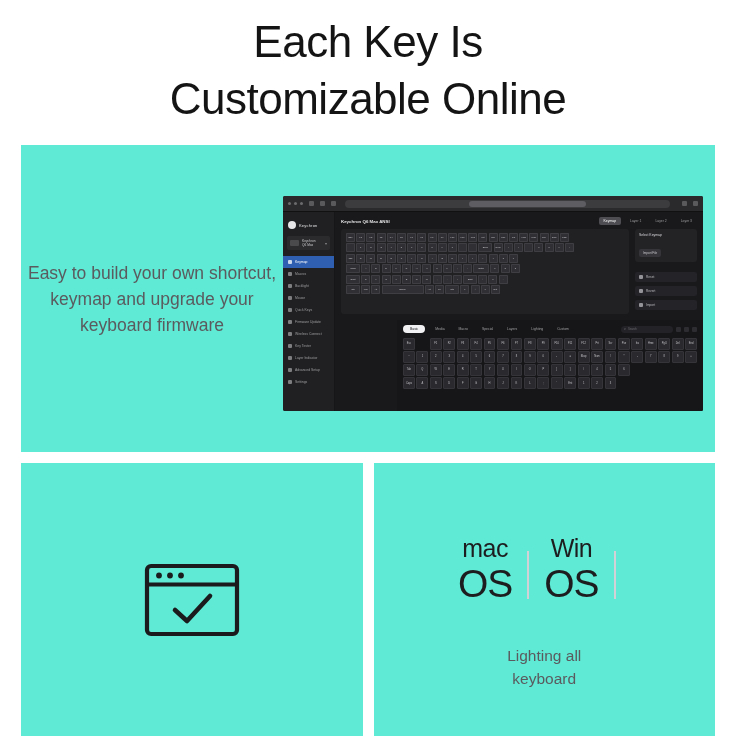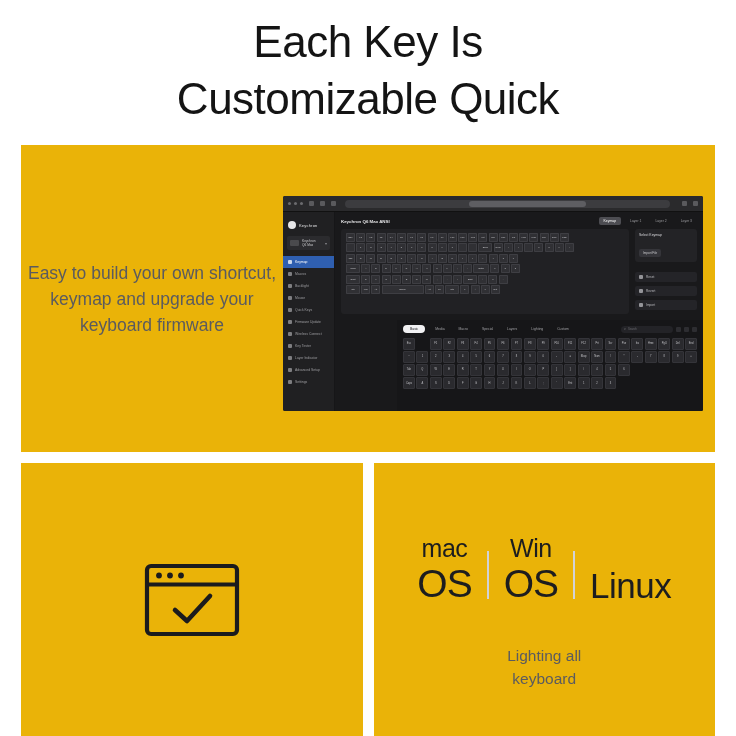--- a/index.html
+++ b/index.html
@@ -29,21 +29,21 @@
   .heading .line { display: block; }
 
   
   .cards {
     position: absolute;
     left: 21px;
     top: 145px;
     width: 694px;
   }
   .card {
-    background: #eab308;
+    background: #5eead4;
     box-sizing: border-box;
   }
   .card-top {
     width: 694px;
     height: 307px;
     display: flex;
     align-items: center;
     position: relative;
   }
   .card-top-text {
@@ -266,21 +266,21 @@
   .os-divider {
     width: 2px; height: 48px; background: #d2d2d6;
     margin: 0 15px 4px 15px;
   }
 </style>
 </head>
 <body>
 
 <div class="heading">
   <span class="line">Each Key Is</span>
-  <span class="line">Customizable Quick</span>
+  <span class="line">Customizable Online</span>
 </div>
 
 <div class="cards">
 
   <div class="card card-top">
 
     <div class="card-top-text">
       <span class="line">Easy to build your</span>
       <span class="line">own shortcut,</span>
       <span class="line">keymap and upgrade</span>
@@ -664,23 +664,20 @@
           <div class="os-item">
             <span class="os-top">mac</span>
             <span class="os-bottom">OS</span>
           </div>
           <div class="os-divider"></div>
           <div class="os-item">
             <span class="os-top">Win</span>
             <span class="os-bottom">OS</span>
           </div>
           <div class="os-divider"></div>
-          <div class="os-item">
-            <span class="os-single">Linux</span>
-          </div>
         </div>
       </div>
       <div class="feature-caption">
         <span class="line">Lighting all</span>
         <span class="line">keyboard</span>
       </div>
     </div>
 
   </div>
 </div>

